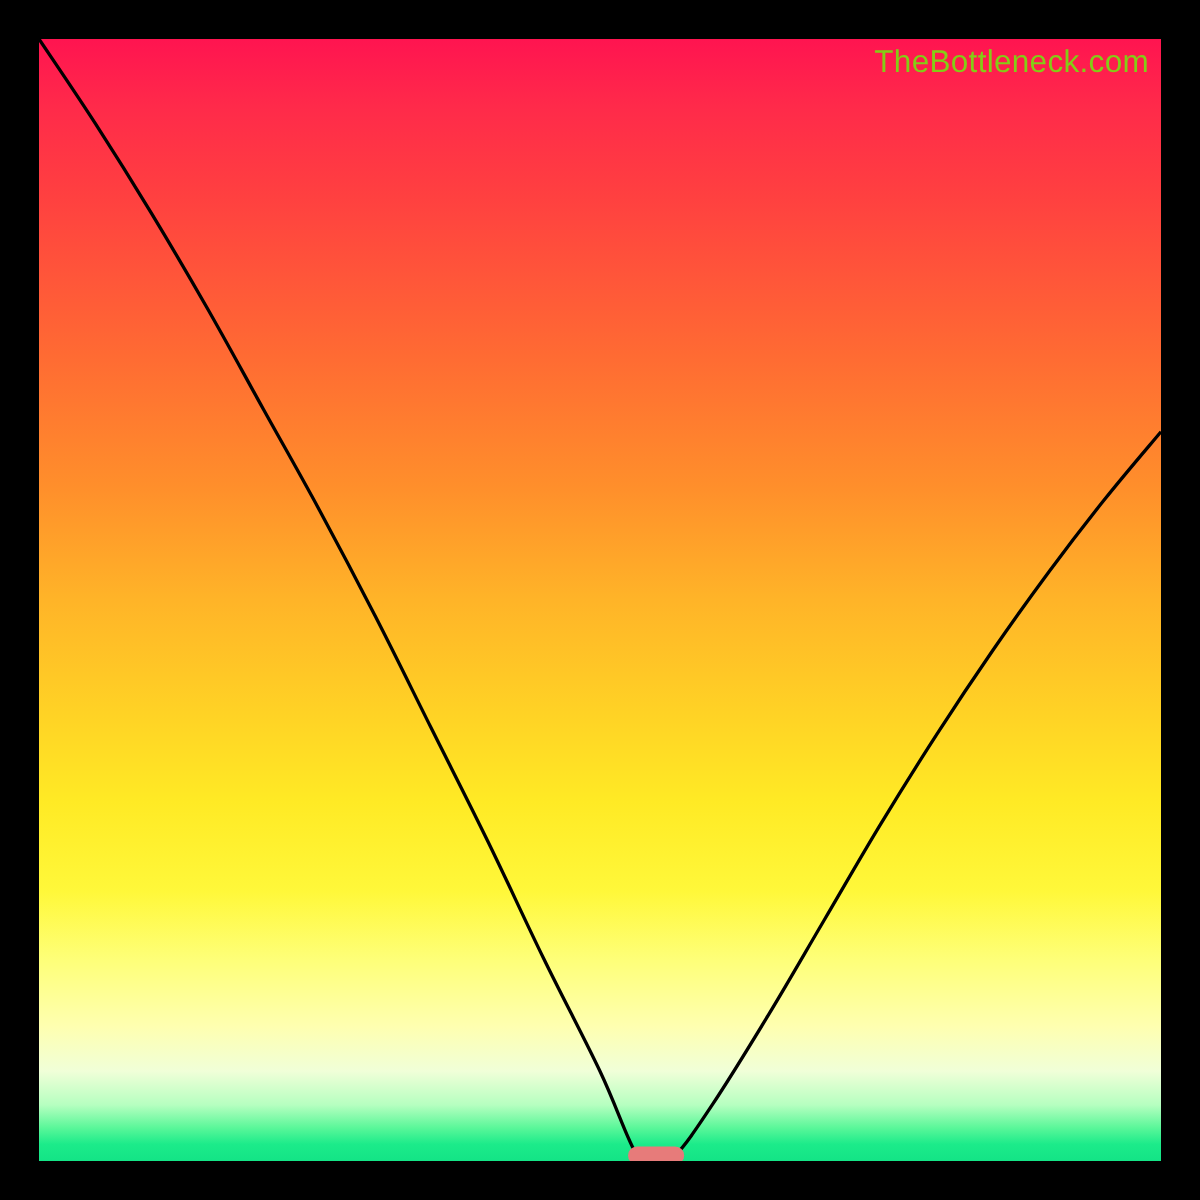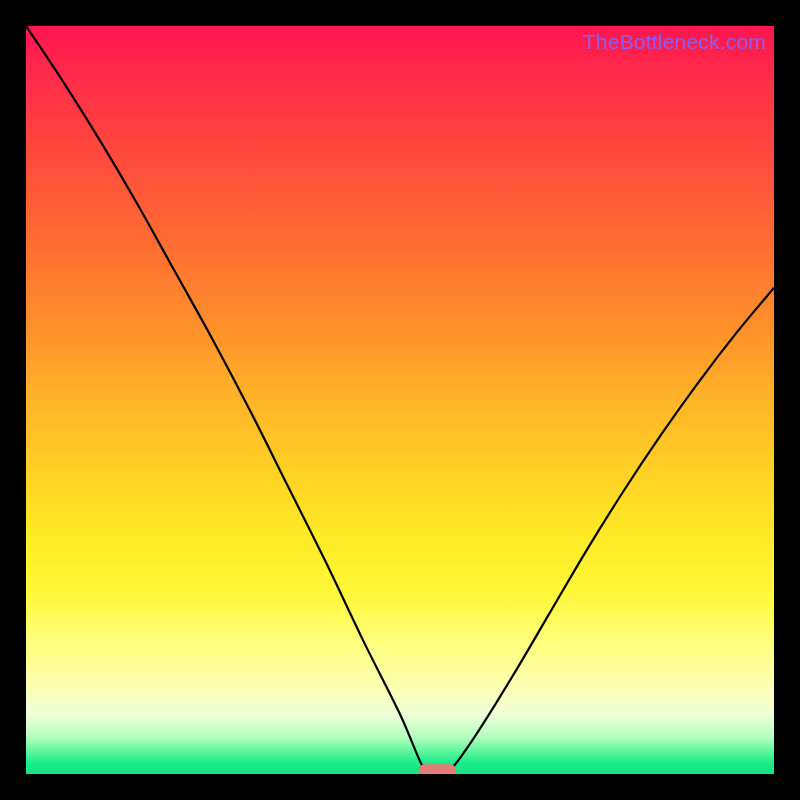--- a/index.html
+++ b/index.html
@@ -44,21 +44,21 @@
       #1ceb8a 98.5%,
       #13e486 100%
     );
   }
   .watermark {
     position: absolute;
     top: 4px;
     right: 8px;
     font-family: Arial, Helvetica, sans-serif;
     font-size: 21px;
-    color: #8b5cf6;
+    color: #84cc16;
     letter-spacing: 0.2px;
     user-select: none;
   }
   svg.curve, svg.pill {
     position: absolute;
     left: 0;
     top: 0;
     width: 748px;
     height: 748px;
     pointer-events: none;

